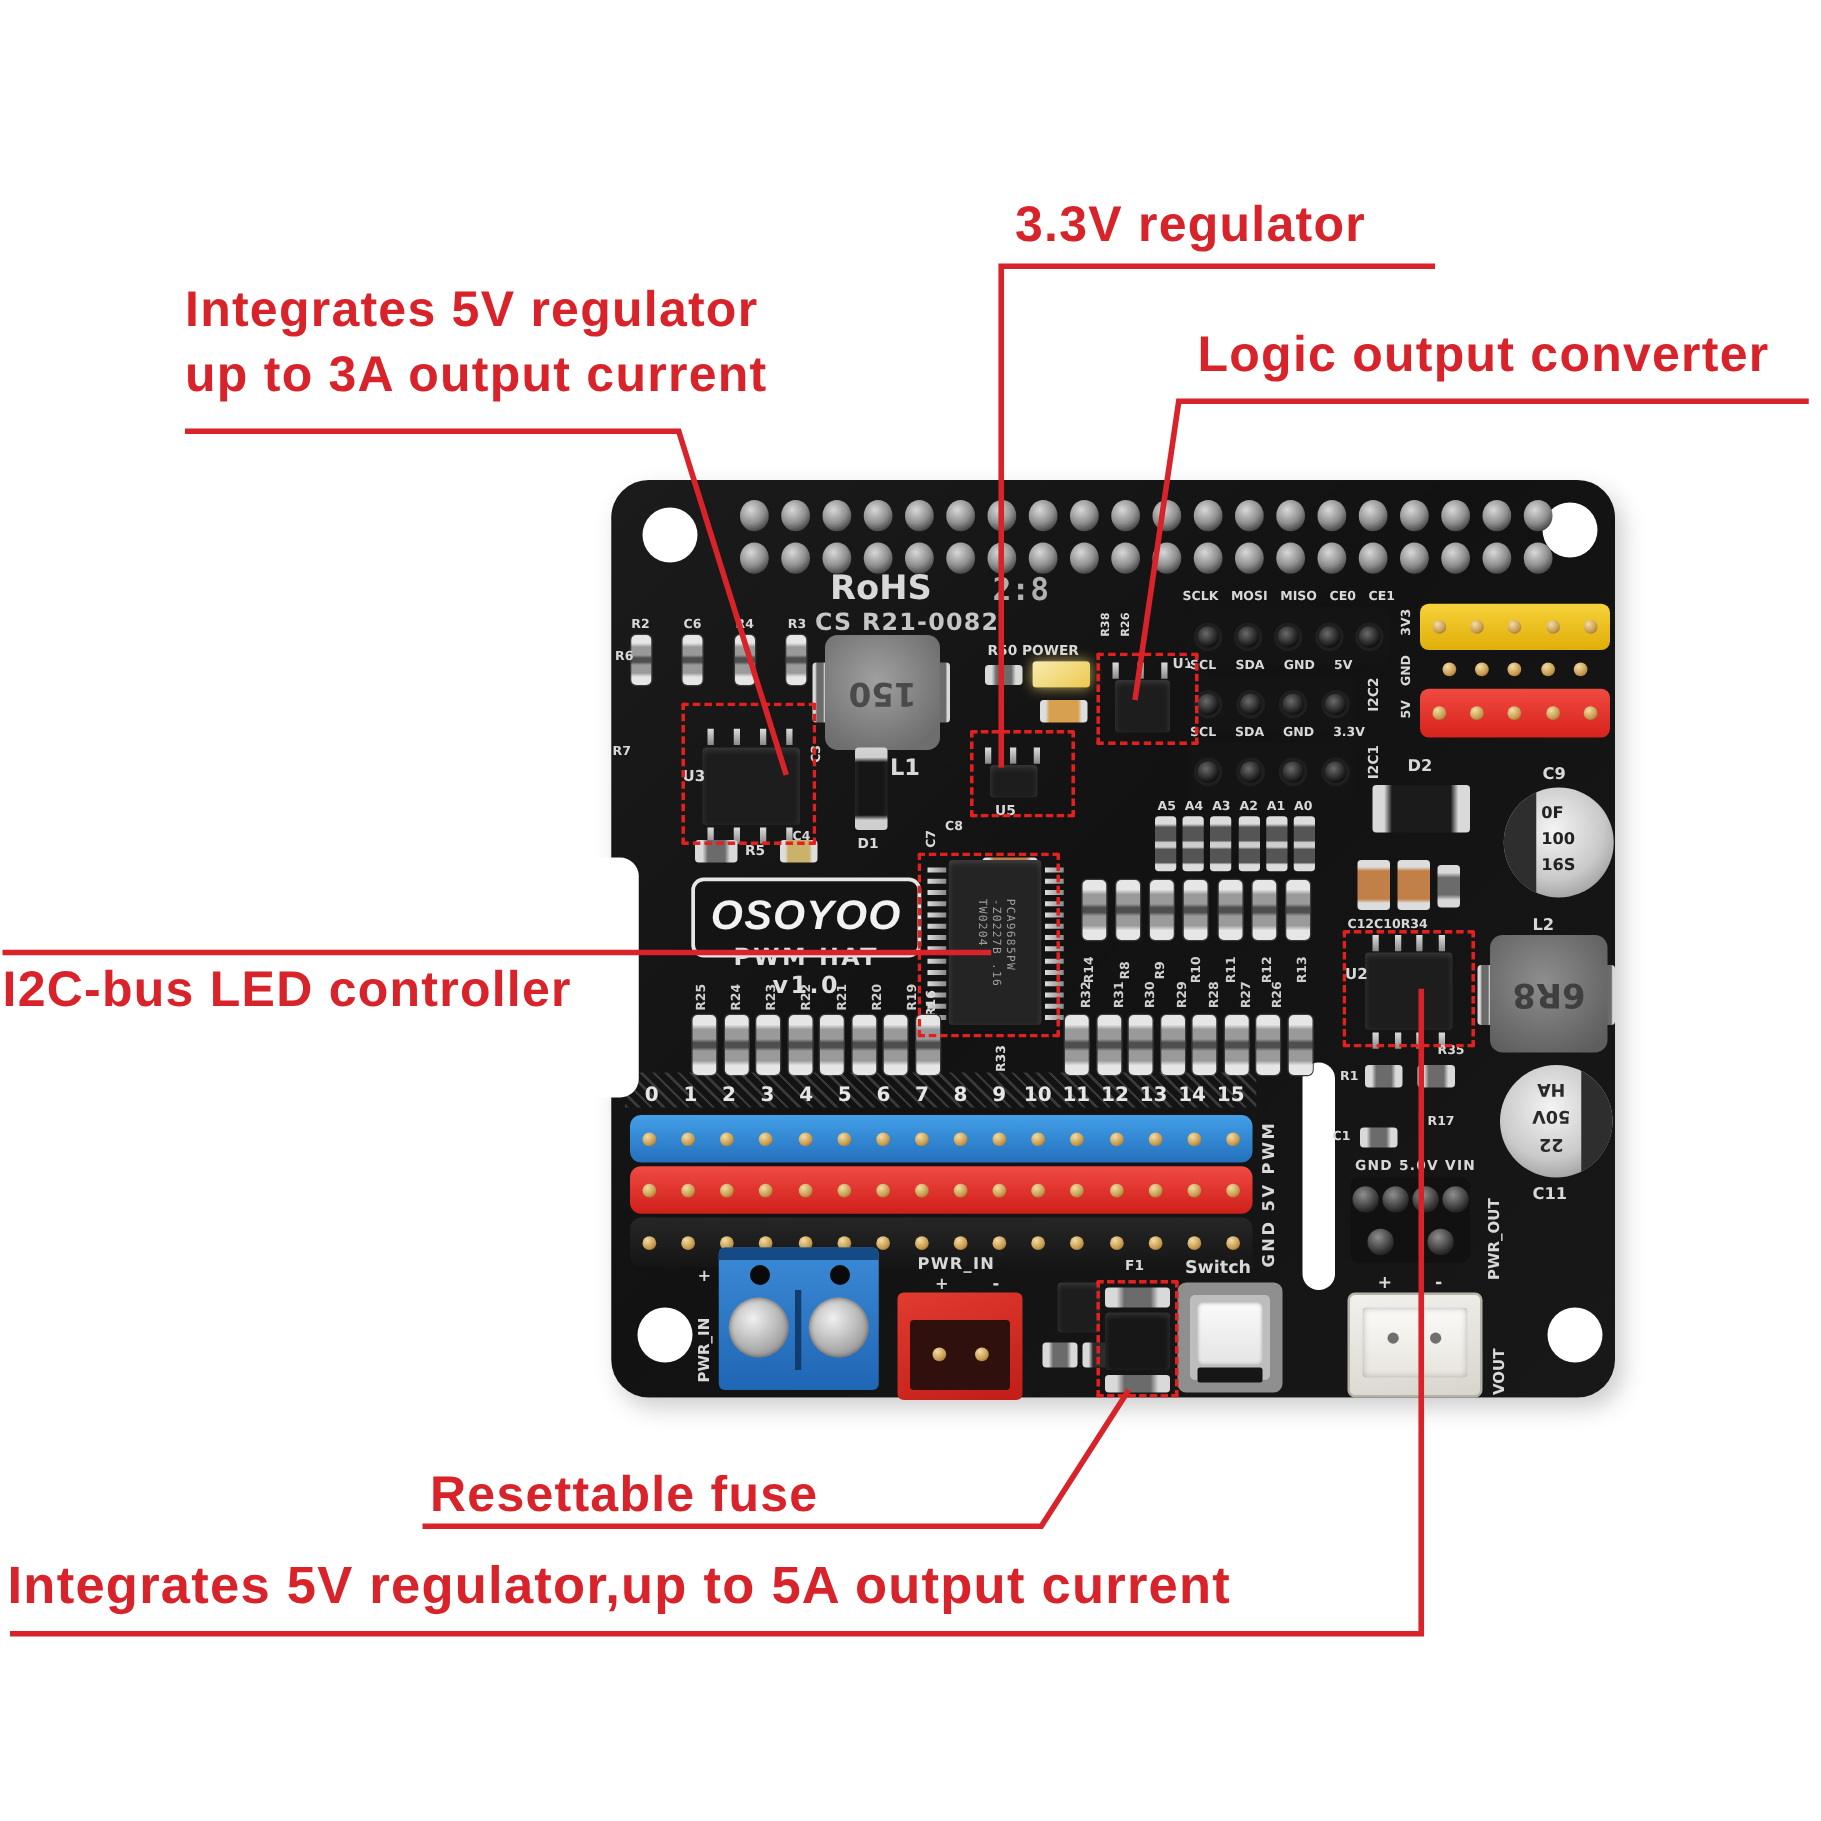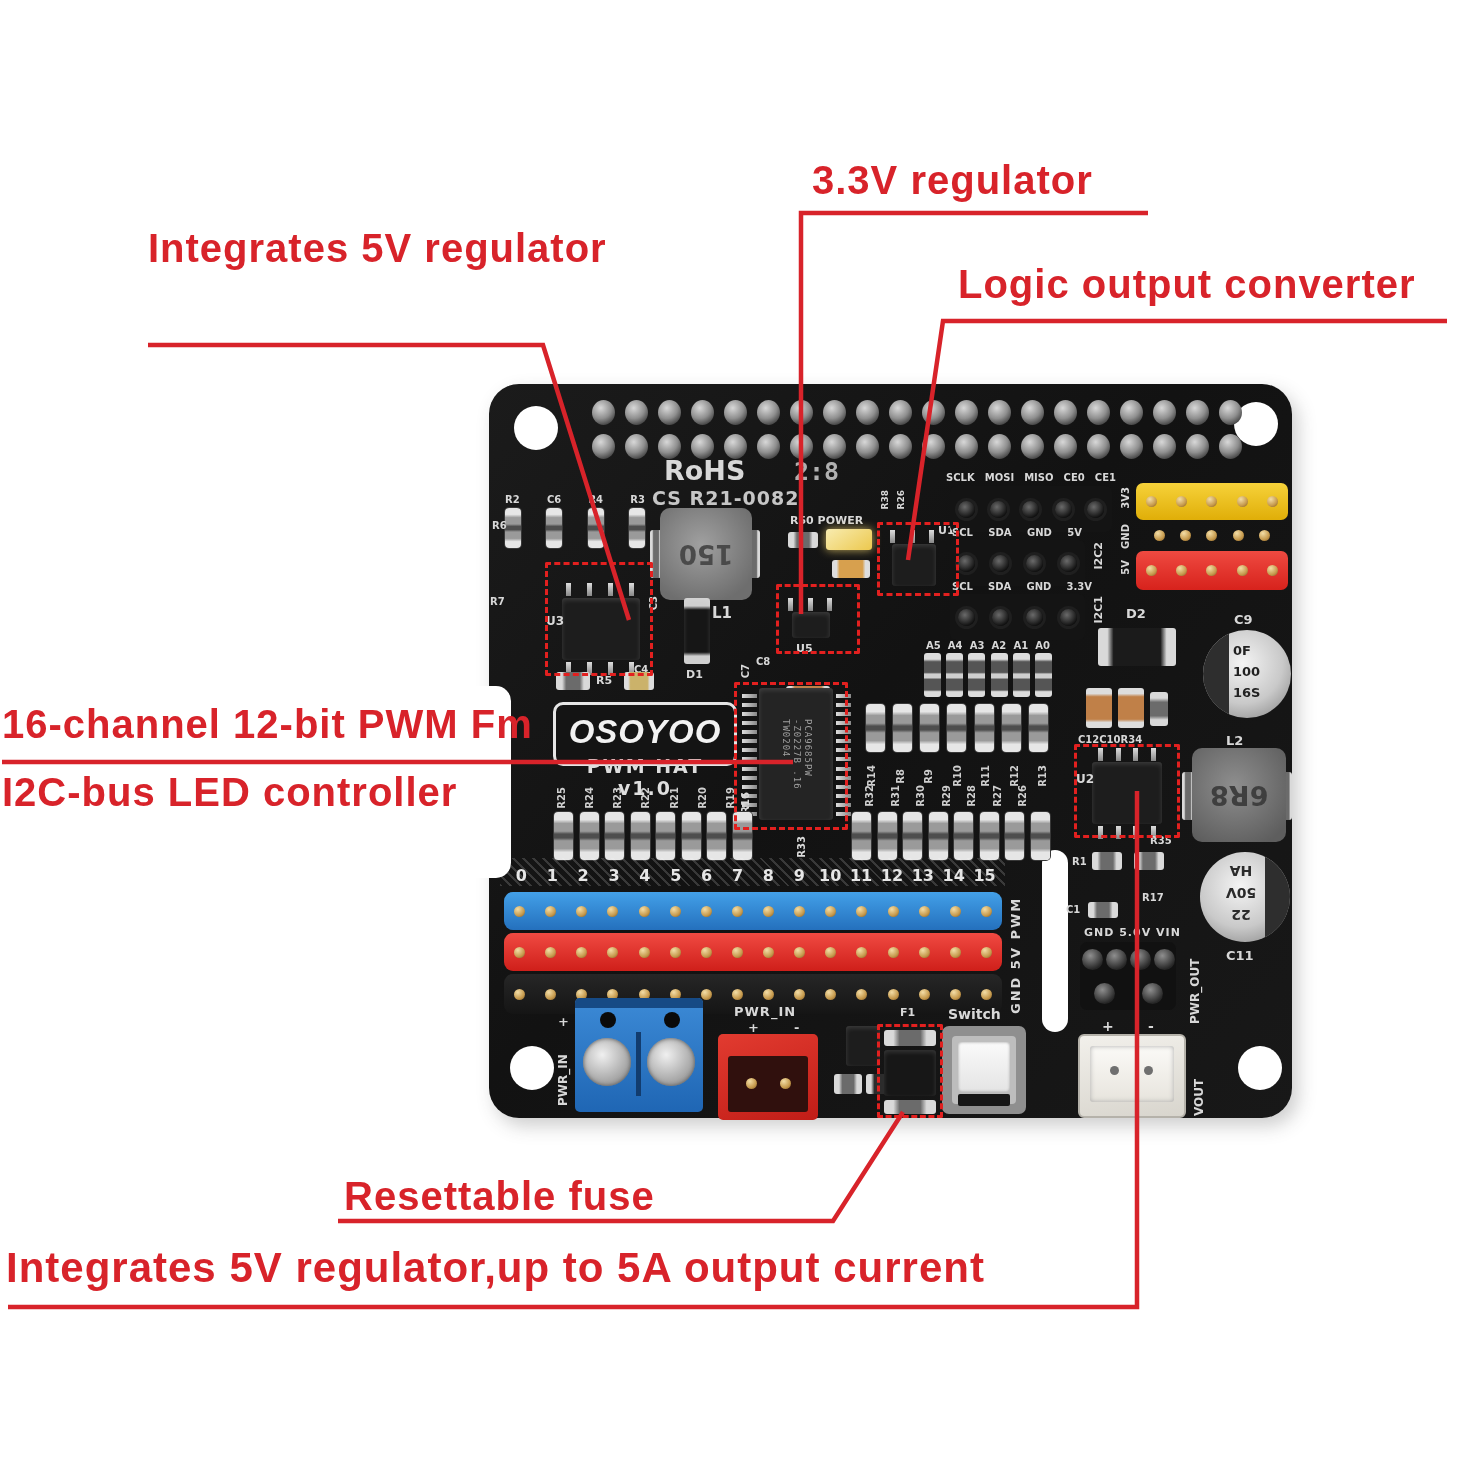--- a/index.html
+++ b/index.html
@@ -112,21 +112,21 @@
       <div class="res resh"></div>
     </div>
   <div class="silk" style="left:492px;top:520px;font-size:10px">R6</div>
   <div class="silk" style="left:490px;top:596px;font-size:10px">R7</div>
 
   <div class="scap" style="left:650px;top:530px;width:12px;height:48px"></div>
   <div class="scap" style="left:748px;top:530px;width:12px;height:48px"></div>
   <div class="ind" style="left:660px;top:508px;width:92px;height:92px">
       <span class="flip" style="font-size:26px">150</span>
     </div>
-  <div class="silk" style="left:712px;top:604px;font-size:15px">L1</div>
+  <div class="silk" style="left:712px;top:604px;font-size:18px">L1</div>
 
   <div class="ab flex" style="left:566px;top:583px;width:68px;z-index:3">
       <div class="vpin"></div>
       <div class="vpin"></div>
       <div class="vpin"></div>
       <div class="vpin"></div>
     </div>
   <div class="soic" style="left:562px;top:598px;width:78px;height:62px"></div>
   <div class="ab flex" style="left:566px;top:662px;width:68px;z-index:3">
       <div class="vpin"></div>
@@ -552,20 +552,20 @@
   </svg>
 
   <div class="dbox" style="left:545px;top:562px;width:108px;height:114px"></div>
   <div class="dbox" style="left:776px;top:584px;width:84px;height:70px"></div>
   <div class="dbox" style="left:877px;top:522px;width:82px;height:74px"></div>
   <div class="dbox" style="left:734px;top:682px;width:114px;height:148px"></div>
   <div class="dbox" style="left:1074px;top:744px;width:106px;height:94px"></div>
   <div class="dbox" style="left:877px;top:1024px;width:66px;height:94px"></div>
 
   <div class="ann" style="left:148px;top:226px;font-size:40px">Integrates 5V regulator</div>
+  <div class="ann" style="left:148px;top:278px;font-size:40px">up to 3A output current</div>
   <div class="ann" style="left:812px;top:158px;font-size:40px">3.3V regulator</div>
   <div class="ann" style="left:958px;top:262px;font-size:40px">Logic output converter</div>
-  <div class="ann" style="left:2px;top:702px;font-size:40px">16-channel 12-bit PWM Fm</div>
   <div class="ann" style="left:2px;top:770px;font-size:40px">I2C-bus LED controller</div>
   <div class="ann" style="left:344px;top:1174px;font-size:40px">Resettable fuse</div>
   <div class="ann" style="left:6px;top:1244px;font-size:42px">Integrates 5V regulator,up to 5A output current</div>
 
 </div>
 
 </body></html>

